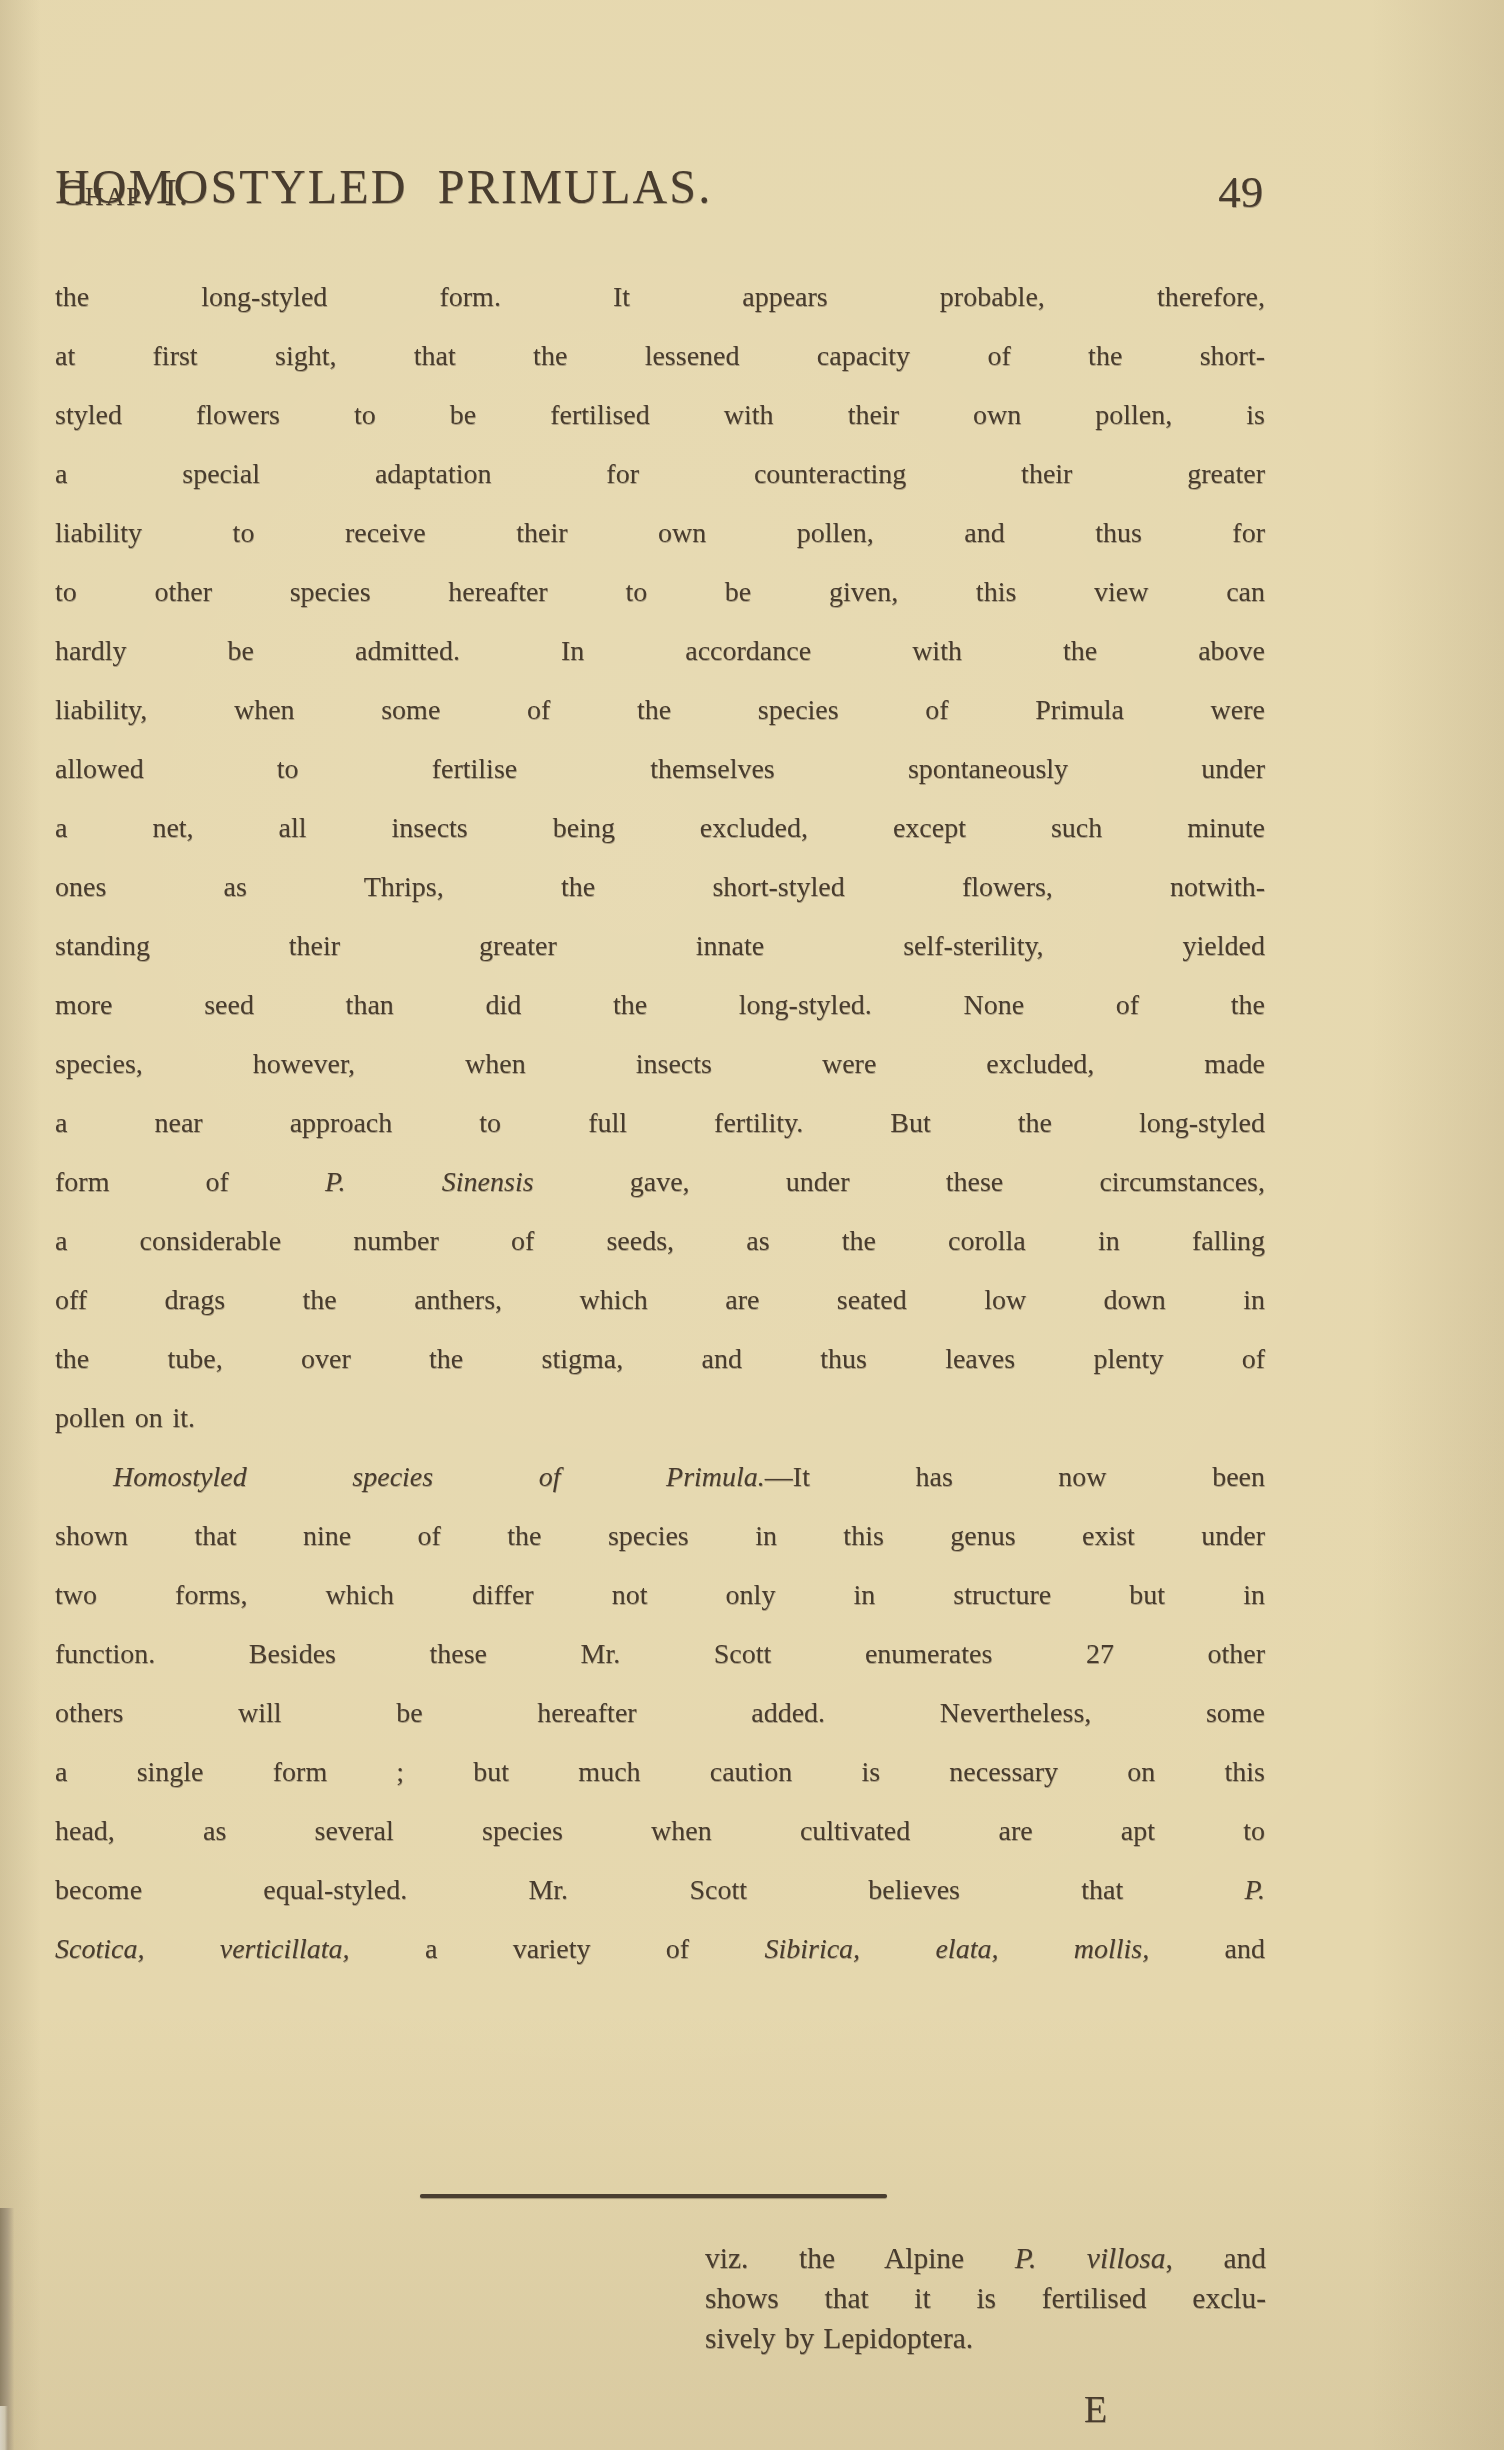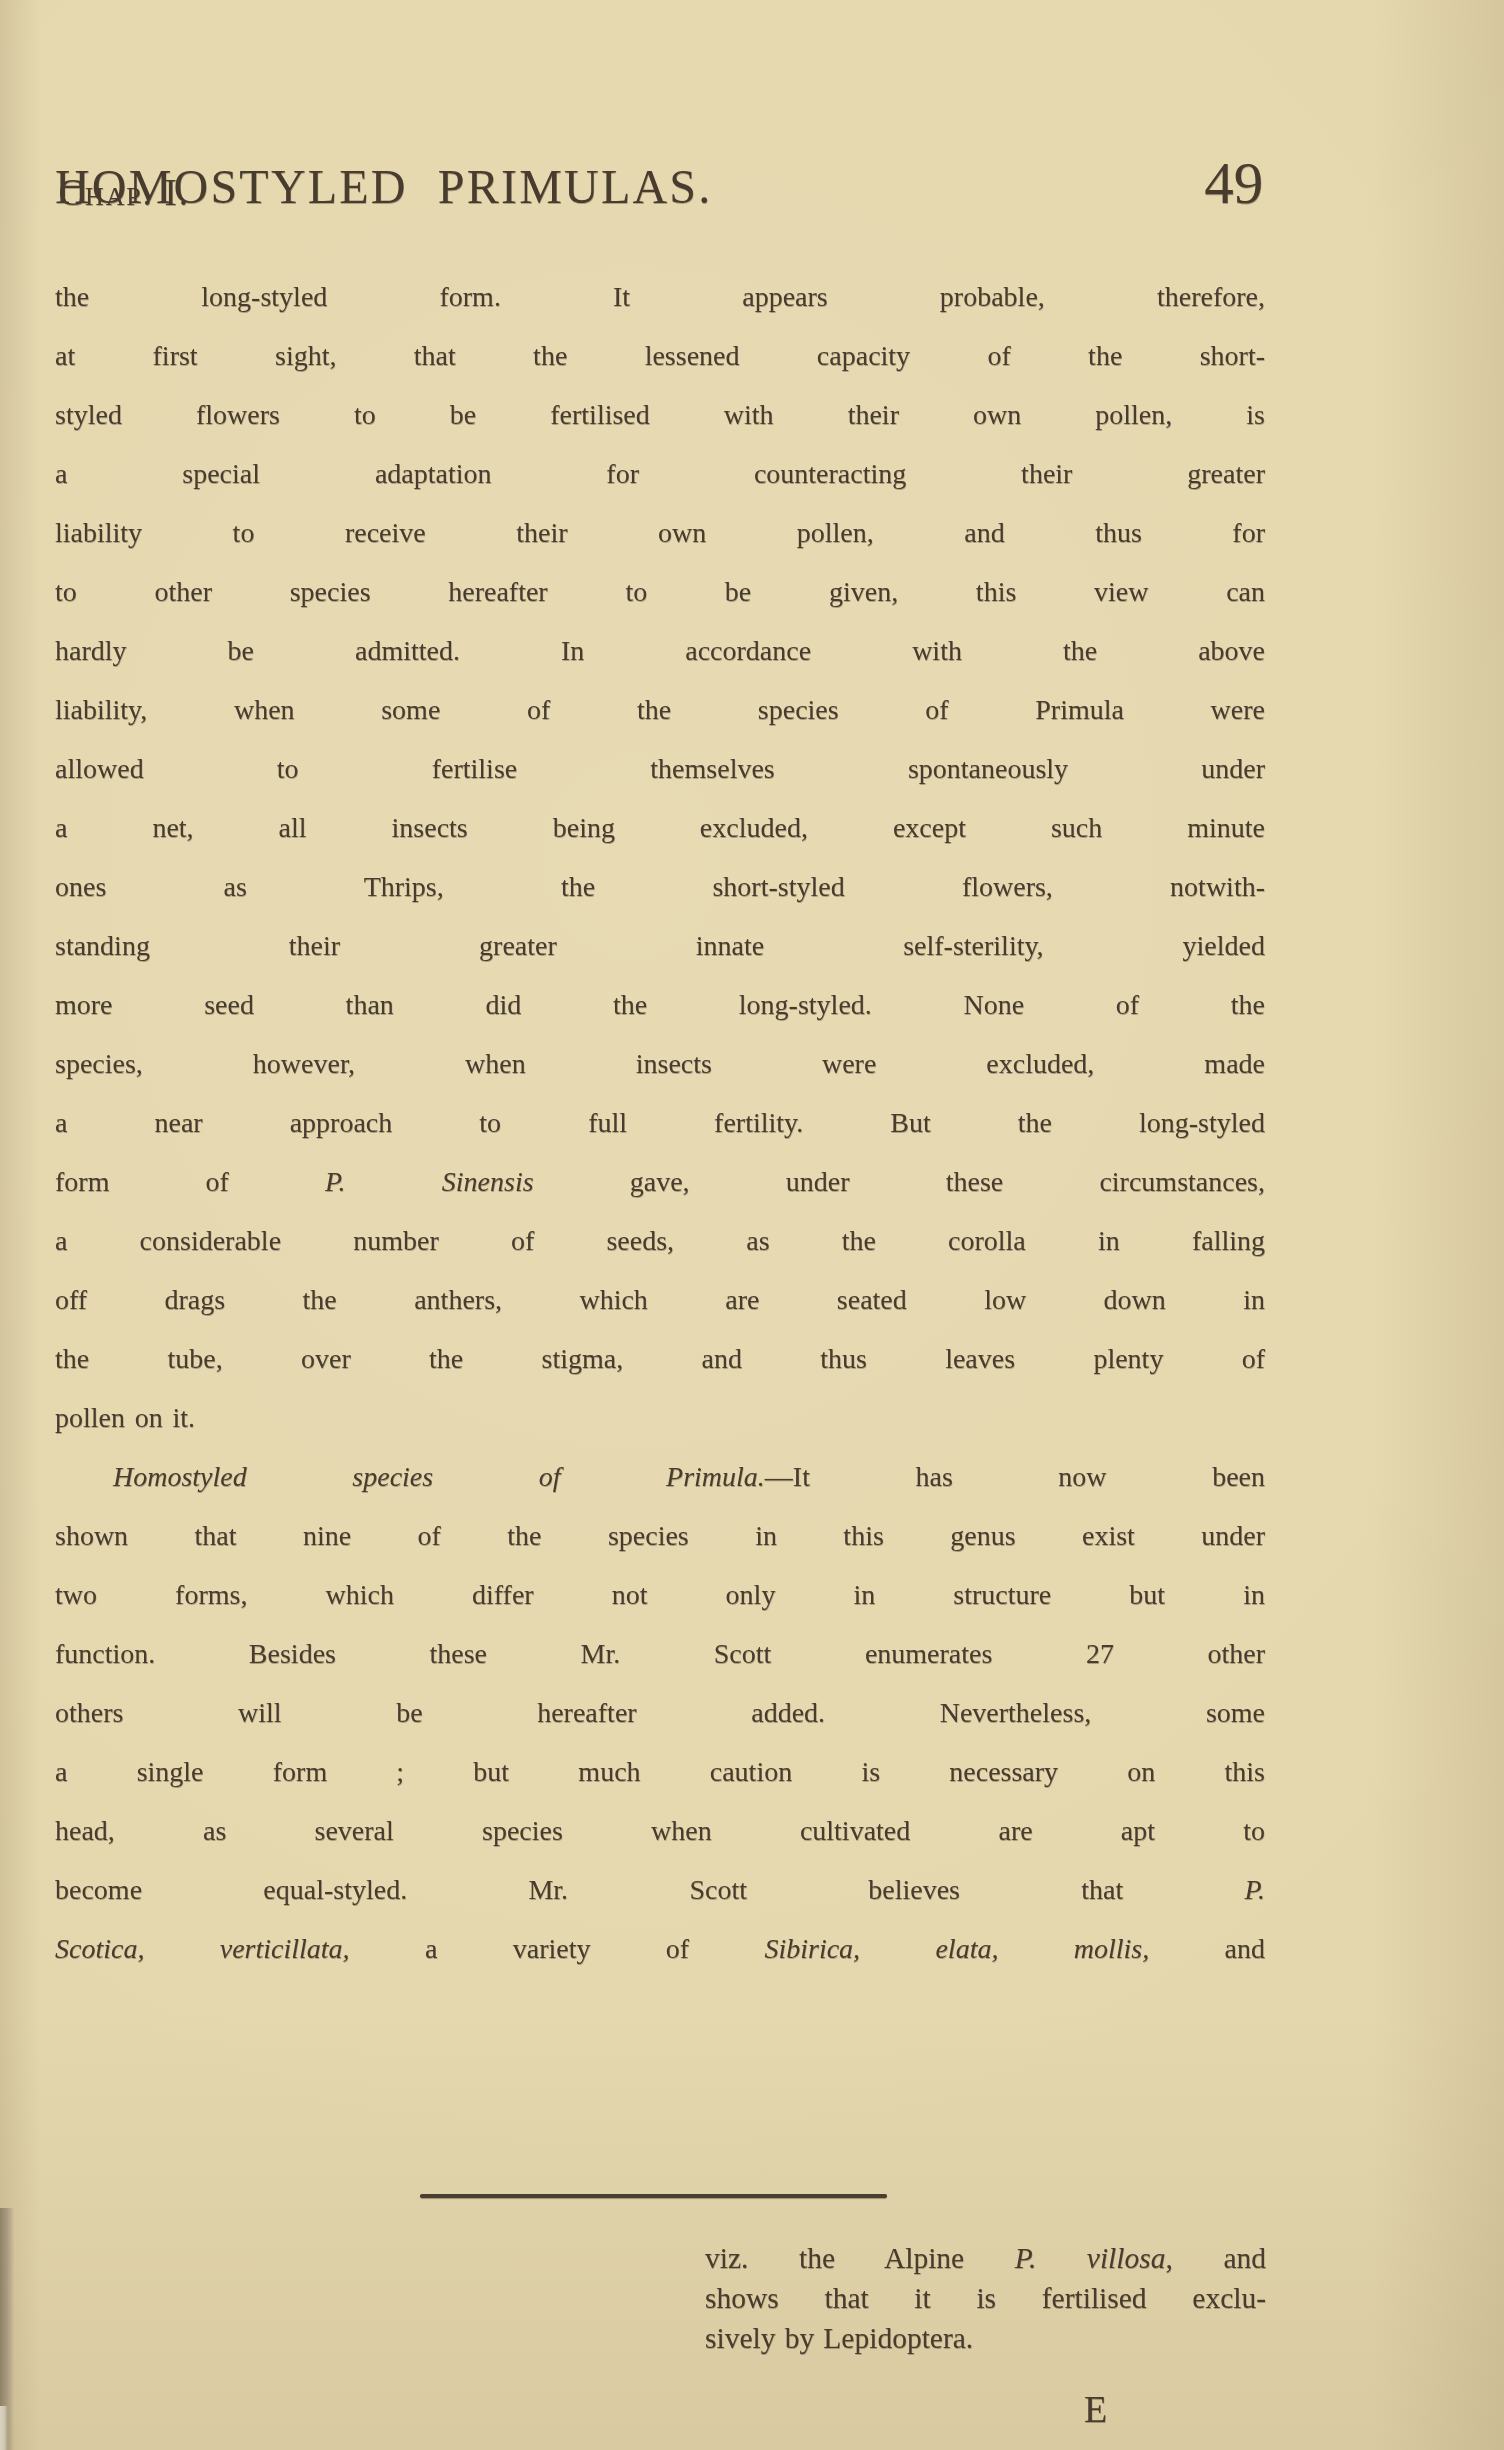--- a/index.html
+++ b/index.html
@@ -16,21 +16,21 @@
       linear-gradient(90deg, rgba(92,72,42,0.14) 0px, rgba(0,0,0,0) 41px),
       linear-gradient(270deg, rgba(110,88,52,0.13) 0px, rgba(0,0,0,0) 134px),
       #e5d7ad;
   }
   .ink{ text-shadow:0.5px 0.6px 0.6px rgba(62,50,36,0.35); }
 
   
   .header{ position:absolute; left:55px; top:166px; width:1210px; height:48px; }
   .chapter{ position:absolute; left:3.6px; bottom:0; font-size:37px; font-variant:small-caps; letter-spacing:1.8px; }
   .running-title{ position:absolute; left:0; right:0; bottom:0; font-size:48px; letter-spacing:2.2px; word-spacing:16px; }
-  .page-num{ position:absolute; right:1.8px; bottom:-3.6px; font-size:59px; }
+  .page-num{ position:absolute; right:1.8px; bottom:-3.6px; font-size:45px; }
 
   
   .body-text{
     position:absolute; left:55px; top:267px; width:1210px;
     font-size:28px; line-height:59px; word-spacing:2.7px;
   }
   .line{ text-align:justify; text-align-last:justify; white-space:normal; }
   .line.no-just{ text-align-last:left; }
   .line.indent{ text-indent:58px; }
   .line i{ font-style:italic; }

